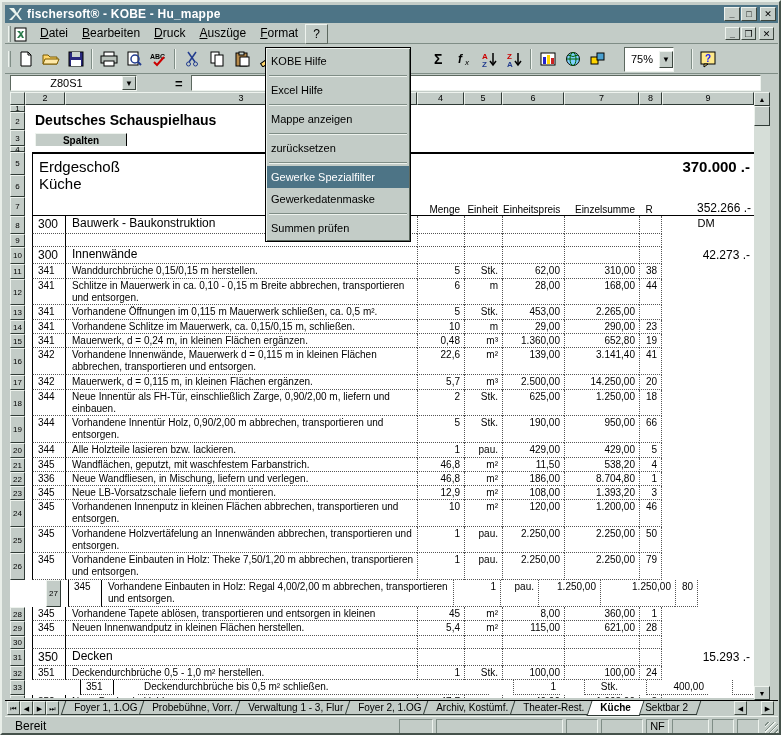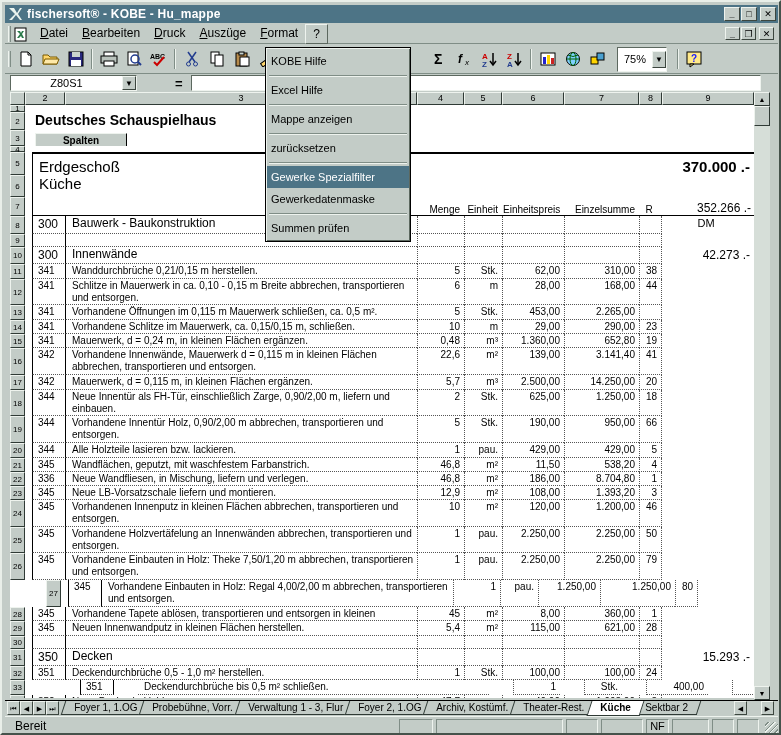--- a/index.html
+++ b/index.html
@@ -25,21 +25,21 @@
   .menuitem .acc{text-decoration:underline;}
   .menuitem.pressed{border-top:1px solid #eef3ee;border-left:1px solid #eef3ee;
                     border-right:1px solid #5c685f;border-bottom:1px solid #5c685f;}
   #mdibtns{margin-left:auto;display:flex;margin-right:4px;}
   
   #toolbar{left:3px;top:43px;width:773px;height:29px;display:flex;align-items:center;background:#c3ccc7;
            border-bottom:1px solid #7f8d86;}
   .tbtn{width:25px;height:23px;display:flex;align-items:center;justify-content:center;flex:0 0 auto;}
   .tsep{width:2px;height:20px;border-left:1px solid #7f8d86;border-right:1px solid #eef3ee;margin:0 3px;flex:0 0 auto;}
   #zoombox{width:50px;height:25px;background:#fff;border:1px solid #5c685f;border-right-color:#eef3ee;border-bottom-color:#eef3ee;
-           display:flex;align-items:center;font-size:11px;padding-left:6px;margin:0 7px;}
+           display:flex;align-items:center;font-size:11px;padding-left:6px;margin:0 14px;}
   #zoombox .arr{margin-left:auto;width:14px;height:17px;background:#c3ccc7;border-top:1px solid #eef3ee;border-left:1px solid #eef3ee;border-right:1px solid #3c463f;border-bottom:1px solid #3c463f;font-size:8px;text-align:center;line-height:15px;}
   
   #fbar{left:3px;top:72px;width:773px;height:18px;background:#c3ccc7;display:flex;align-items:center;}
   #namebox{margin-left:5px;width:127px;height:16px;background:#fff;border:1px solid #5c685f;
            border-right-color:#eef3ee;border-bottom-color:#eef3ee;display:flex;align-items:center;font-size:11px;}
   #namebox .val{flex:1;text-align:center;}
   #namebox .arr{width:14px;height:14px;background:#c3ccc7;border-top:1px solid #eef3ee;border-left:1px solid #eef3ee;border-right:1px solid #3c463f;border-bottom:1px solid #3c463f;font-size:8px;text-align:center;line-height:13px;}
   #eqsign{font-weight:bold;font-size:13px;margin-left:38px;}
   #formulafield{margin-left:8px;width:570px;height:16px;background:#fff;border:1px solid #5c685f;
                 border-right-color:#eef3ee;border-bottom-color:#eef3ee;}
@@ -380,21 +380,21 @@
         <div class="cell c-einheit num dotb"></div>
         <div class="cell c-ep num dotb"></div>
         <div class="cell c-es num dotb"></div>
         <div class="cell c-r num dotb"></div>
         <div class="cell c-sum">42.273 .-</div>
       </div>
       <div class="row" style="height: 15px;">
         <div class="rh">11</div>
         <div class="gap"></div>
         <div class="cell c-code dotb">341</div>
-        <div class="cell c-desc dotb">Wanddurchbrüche 0,21/0,15 m herstellen.</div>
+        <div class="cell c-desc dotb">Wanddurchbrüche 0,15/0,15 m herstellen.</div>
         <div class="cell c-menge num dotb">5</div>
         <div class="cell c-einheit num dotb">Stk.</div>
         <div class="cell c-ep num dotb">62,00</div>
         <div class="cell c-es num dotb">310,00</div>
         <div class="cell c-r num dotb">38</div>
         <div class="cell c-sum"></div>
       </div>
       <div class="row" style="height: 26px;">
         <div class="rh">12</div>
         <div class="gap"></div>

